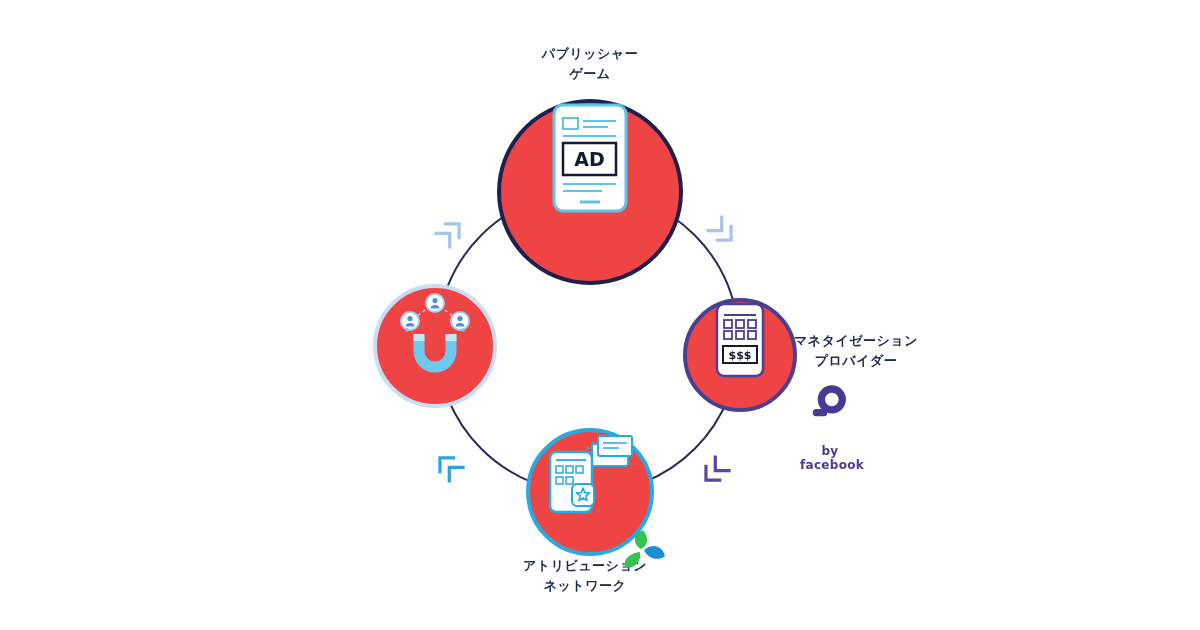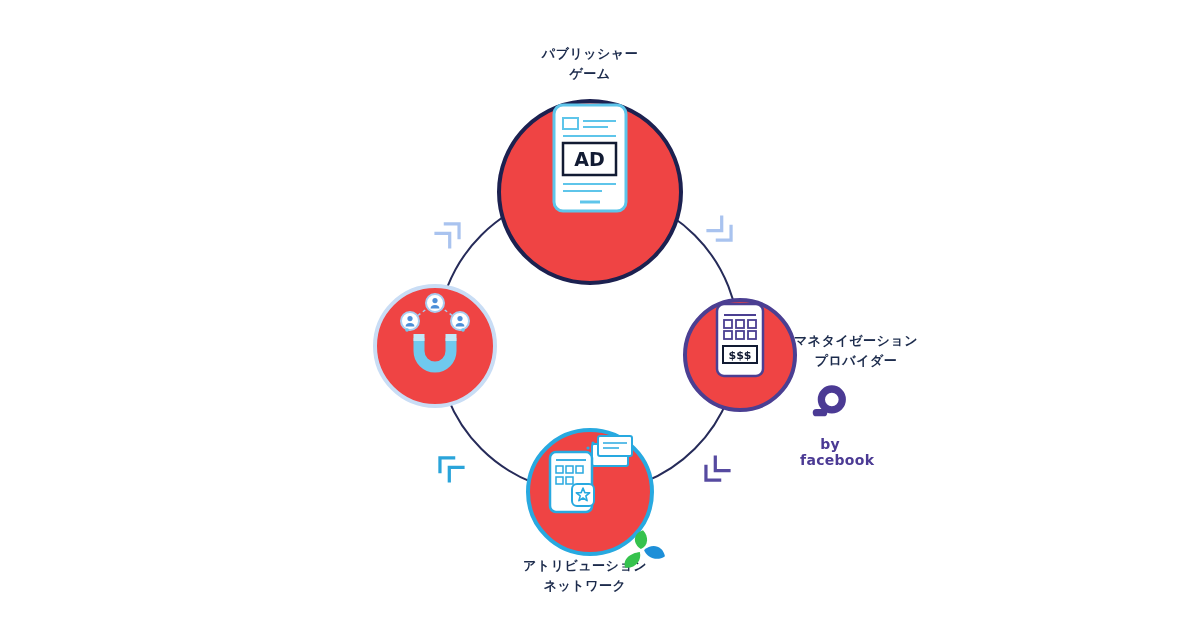--- a/index.html
+++ b/index.html
@@ -47,21 +47,21 @@
   .mg-f{fill:var(--magnet-blue);stroke:none;}
   .mg-t{fill:var(--magnet-tip);stroke:none;}
   .fbp{fill:var(--fb-purple);stroke:none;}
   .lg{fill:var(--leaf-green);stroke:none;}
   .lb{fill:var(--leaf-blue);stroke:none;}
   .dash{stroke-dasharray:3,3;}
   .ad-text{font:700 19px "DejaVu Sans","Liberation Sans",sans-serif;fill:var(--dark);}
   .money-text{font:700 11px "DejaVu Sans","Liberation Sans",sans-serif;fill:var(--dark);}
   
   .an-logo{position:absolute;left:800px;top:384px;width:60px;text-align:center;z-index:3;}
-  .an-caption{color:var(--fb-purple);font-size:14px;font-weight:700;letter-spacing:.3px;margin-top:8px;}
+  .an-caption{color:var(--fb-purple);font-size:12px;font-weight:700;letter-spacing:.3px;margin-top:16px;}
   .leaf-logo{position:absolute;left:620px;top:529px;width:46px;height:42px;z-index:4;}
 </style>
 </head>
 <body>
 
 <div class="canvas">
 
   <svg class="ring" width="1200" height="630">
     <circle cx="588" cy="342" r="151"></circle>
   </svg>

